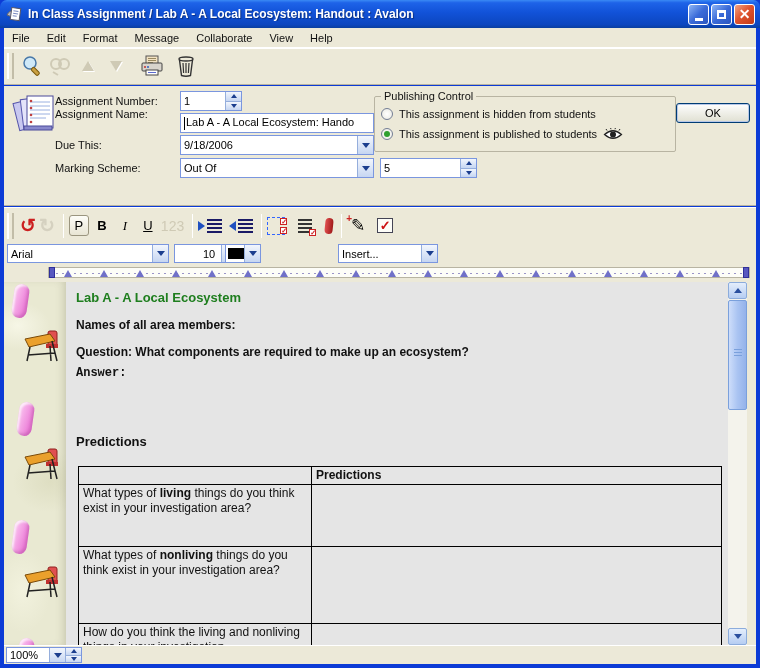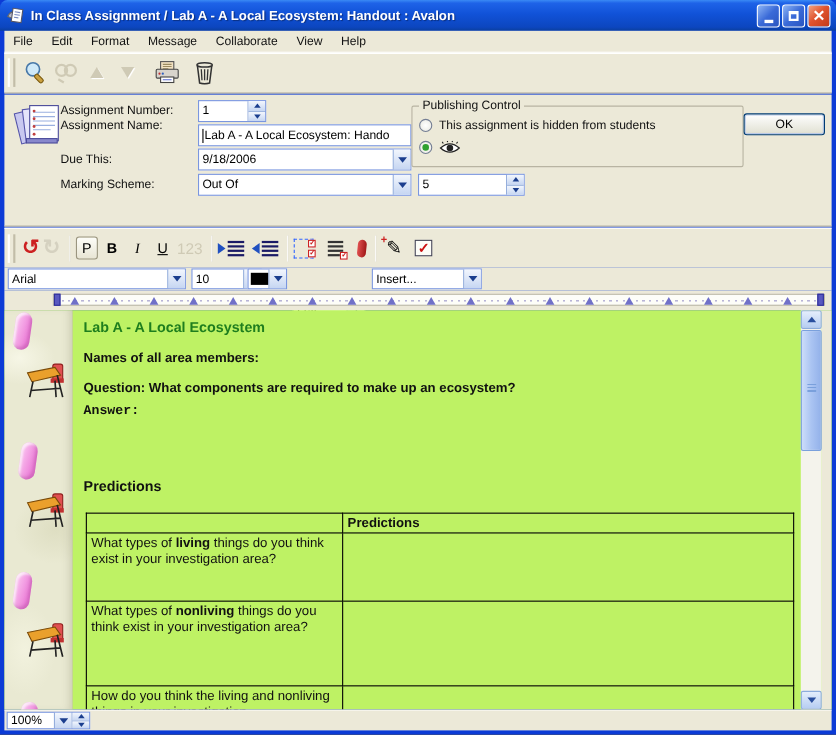--- a/index.html
+++ b/index.html
@@ -89,21 +89,21 @@
   #ruler{top:264px;height:18px;}
   #ruler .band-white{position:absolute;left:44px;top:3px;width:702px;height:11px;background:#fdfdf8;
     border:1px solid #b8b4a2;}
   #ruler .tickline{position:absolute;left:52px;top:9px;width:688px;height:1px;
     background:repeating-linear-gradient(90deg,#9a94c8 0 2px,transparent 2px 6px);}
   .tabstop{position:absolute;top:6px;width:0;height:0;border-left:4px solid transparent;
     border-right:4px solid transparent;border-bottom:7px solid #7070c8;}
   .ind-marker{position:absolute;top:3px;width:6px;height:11px;background:#5858c0;border:1px solid #30309a;}
 
   
-  #docarea{top:282px;height:363px;background:#bef264;overflow:hidden;}
+  #docarea{top:282px;height:363px;background:#e5e5e5;overflow:hidden;}
   #margin-strip{position:absolute;left:0;top:0;width:62px;height:363px;
     background:
       radial-gradient(46px 34px at 22% 12%, #f6f6e6, transparent 70%),
       radial-gradient(54px 44px at 75% 55%, #dedec2, transparent 70%),
       radial-gradient(40px 60px at 30% 85%, #f2f2de, transparent 70%),
       #e9e9d2;
     box-shadow:inset -6px 0 8px -4px rgba(120,120,90,.3);}
   .eraser{position:absolute;width:15px;height:34px;border-radius:8px;
     background:linear-gradient(100deg,#f8b8ec 20%,#ec7fd8 80%);transform:rotate(8deg);
     box-shadow:inset -2px -2px 3px rgba(160,60,140,.35), inset 2px 2px 2px rgba(255,255,255,.7);}
@@ -273,20 +273,21 @@
     </div>
 
     <fieldset id="pubctl">
       <legend>Publishing Control</legend>
       <div class="radio-row">
         <span class="radio"></span>
         <label>This assignment is hidden from students</label>
       </div>
       <div class="radio-row">
         <span class="radio sel"></span>
+        <label>This assignment is published to students</label>
         <svg class="svgic" width="20" height="13" viewBox="0 0 20 13">
           <path d="M1.5 6.5 Q10 -1 18.5 6.5 Q10 14 1.5 6.5 Z" fill="#fff" stroke="#222" stroke-width="1.2"></path>
           <circle cx="10" cy="6.5" r="3" fill="#222"></circle>
           <path d="M4 2.5 L3 1 M8 1.2 L7.6 0 M12 1.2 L12.4 0 M16 2.5 L17 1" stroke="#222" stroke-width="1"></path>
         </svg>
       </div>
     </fieldset>
 
     <div id="ok-btn">OK</div>
   </div>
@@ -353,21 +354,21 @@
     <div class="eicon" style="margin-left:5px;">
         <span class="chk-box">✓</span>
       </div>
   </div>
 
   <div id="formatbar" class="band">
     <div class="fb-combo" style="left:3px;width:162px;">
       <span class="val">Arial</span>
         <span class="combo-arrow"></span>
     </div>
-    <div class="fb-combo" style="left:170px;width:64px;">
+    <div class="fb-combo" style="left:170px;width:64px;padding-left:25px;">
       <span class="val">10</span>
         <span class="combo-arrow"></span>
     </div>
     <div class="fb-combo" style="left:221px;width:36px;">
       <span class="swatch"></span>
         <span class="combo-arrow"></span>
     </div>
     <div class="fb-combo" style="left:262px;width:66px;margin-top:27px;">
       <span class="val">Left</span>
         <span class="combo-arrow"></span>

